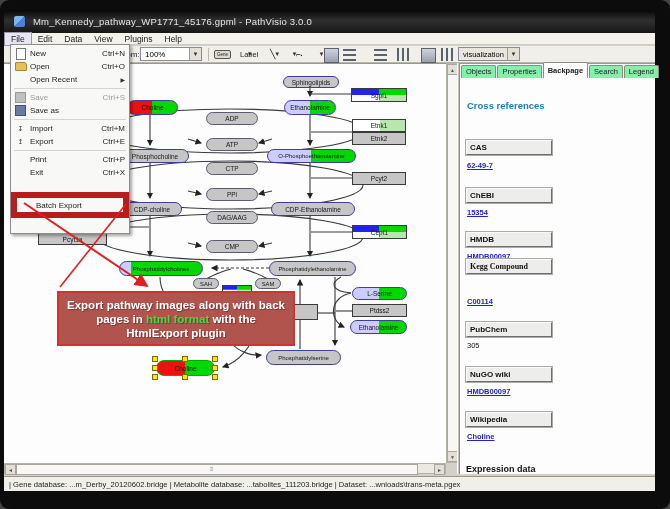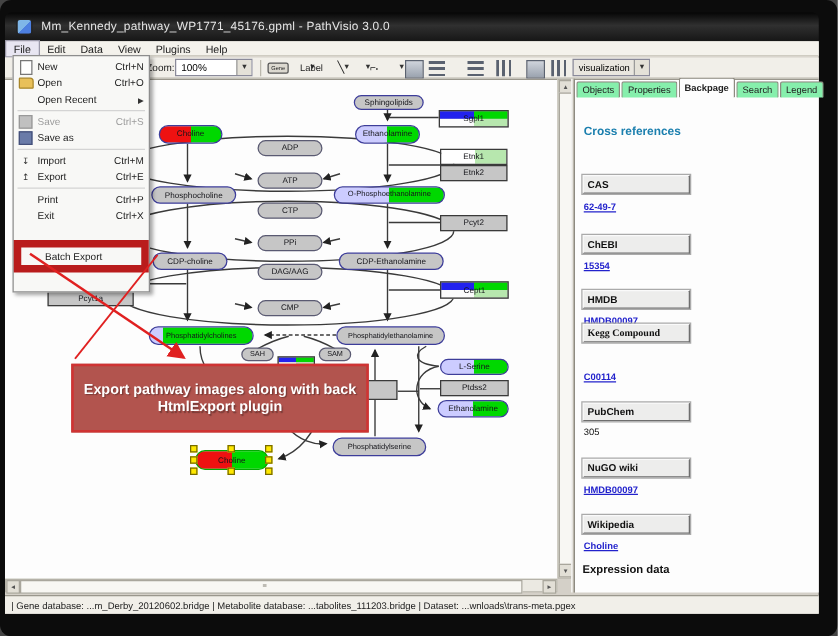--- a/index.html
+++ b/index.html
@@ -69,28 +69,28 @@
   .tabs{left:461px;top:63px;width:194px;height:15px;display:flex;align-items:flex-end;font-size:7.5px;color:#222;}
   .tab{border:1px solid #8d8a80;border-bottom:none;background:#86efac;padding:1px 4px;margin-right:1px;
        border-radius:2px 2px 0 0;height:10px;line-height:10px;}
   .tab.on{background:#fdfdfd;height:13px;line-height:13px;font-weight:bold;}
   .xrefhead{left:467px;top:100px;font-size:9.5px;font-weight:bold;color:#1b7fae;}
   .secbox{position:absolute;left:466px;width:86px;height:15px;background:#ededec;
           border:1px solid;border-color:#fafafa #6e6e6e #6e6e6e #fafafa;outline:1px solid #aaa;
           font-size:8px;font-weight:bold;color:#111;display:flex;align-items:center;padding-left:3px;box-sizing:border-box;}
   .seclink{position:absolute;left:467px;font-size:7.5px;font-weight:bold;color:#2222cc;text-decoration:underline;}
   .secval{position:absolute;left:467px;font-size:7.5px;color:#111;}
-  .exphead{left:466px;top:450px;font-size:9px;font-weight:bold;color:#111;}
+  .exphead{left:466px;top:464px;font-size:9px;font-weight:bold;color:#111;}
 
   
   .statusbar{left:4px;top:476px;width:651px;height:15px;background:#f1efe9;border-top:1px solid #9a978d;
              display:flex;align-items:center;font-size:7.6px;color:#222;padding-left:5px;}
 
   
-  .filemenu{left:10px;top:44px;width:110px;background:#f8f8f6;border:1px solid #8d8d8d;
+  .filemenu{left:10px;top:44px;width:120px;background:#f8f8f6;border:1px solid #8d8d8d;
             box-shadow:2px 2px 3px rgba(0,0,0,.35);z-index:50;padding:2px 0;}
   .mi{display:flex;align-items:center;height:13px;font-size:8px;color:#1c1c1c;padding:0 4px 0 3px;}
   .mi .ic{width:13px;display:flex;justify-content:center;align-items:center;margin-right:3px;}
   .mi .lbl{flex:1;}
   .mi .sc{color:#1c1c1c;}
   .mi.dis .lbl,.mi.dis .sc{color:#9c9c9c;}
   .msep{height:1px;background:#d4d4d4;margin:2px 3px;}
   .mi.hl{border:6px solid #b91c1c;height:14px;margin:13px 0;justify-content:flex-end;}
   .doc{width:8px;height:10px;background:#fff;border:1px solid #777;}
   .folder{width:10px;height:7px;background:#e8c05a;border:1px solid #a8862a;border-radius:1px 3px 1px 1px;}
@@ -289,20 +289,23 @@
   <div class="secbox" style="top:412px;">Wikipedia</div>
   <div class="seclink" style="top:432px;">Choline</div>
   <div class="abs exphead">Expression data</div>
 
   <div class="abs statusbar">
     <span>| Gene database: ...m_Derby_20120602.bridge | Metabolite database: ...tabolites_111203.bridge | Dataset: ...wnloads\trans-meta.pgex</span>
   </div>
 
   <div class="abs callout">
     <div><span>Export pathway images along with back</span></div>
+    <div>
+      <span>pages in </span><span class="hl">html format</span><span> with the</span>
+    </div>
     <div><span>HtmlExport plugin</span></div>
   </div>
 
   <div class="abs filemenu">
     <div class="mi">
       <span class="ic">
           <span class="doc"></span>
         </span>
       <span class="lbl">New</span>
         <span class="sc">Ctrl+N</span>

